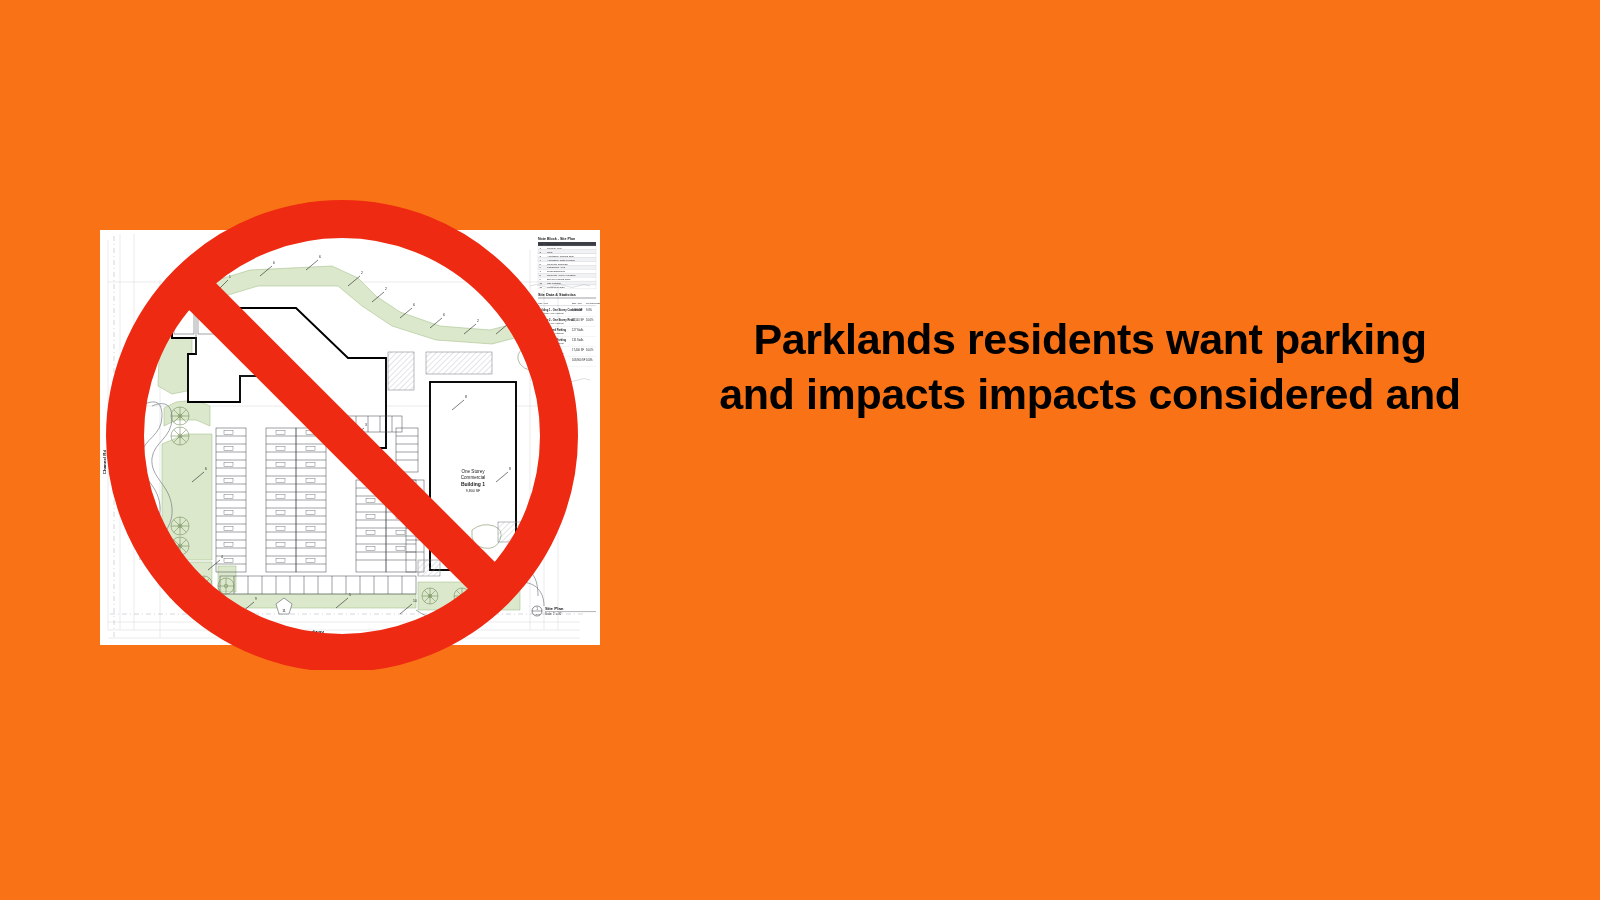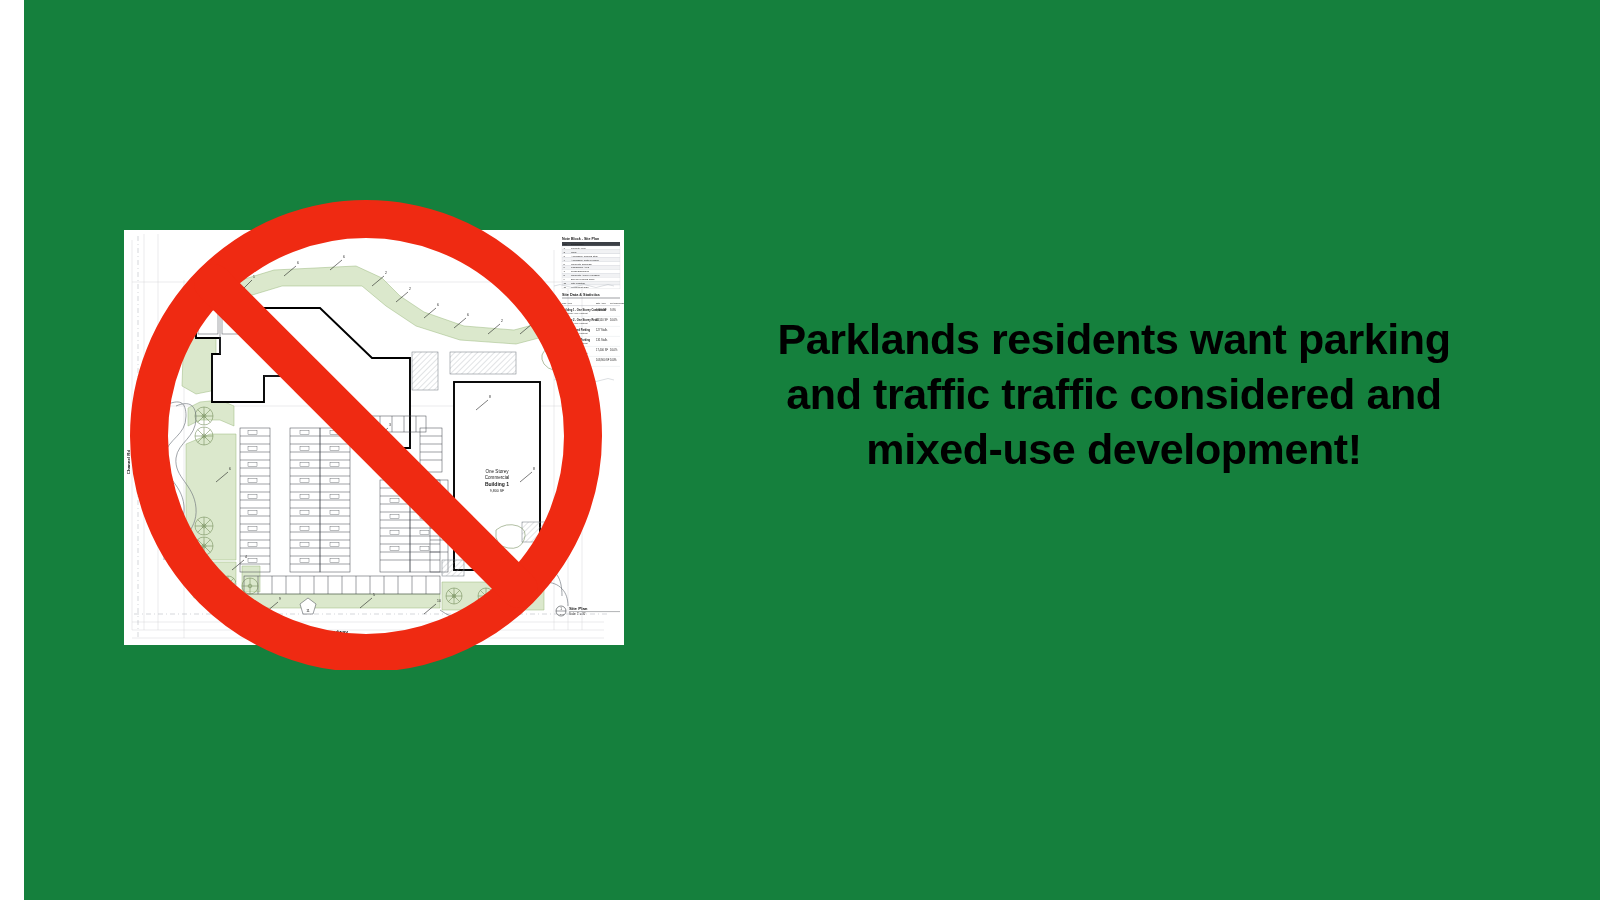--- a/index.html
+++ b/index.html
@@ -12,22 +12,21 @@
     width: 1600px;
     height: 900px;
     overflow: hidden;
     font-family: "Liberation Sans", sans-serif;
     position: relative;
   }
 
   #slide {
     position: absolute;
     inset: 0;
-    background: #15803d;
-    margin-left: 24px;
+    background: #f97316;
   }
 
   
   #graphic-block {
     position: absolute;
     left: 100px;
     top: 200px;
     width: 500px;
     height: 470px;
   }
@@ -566,17 +565,16 @@
         <g id="prohibition-shape" fill="none" stroke="#ef2a12" stroke-width="38" stroke-linecap="round">
           <circle cx="238" cy="236" r="217"></circle>
           <line x1="85" y1="83" x2="391" y2="389"></line>
         </g>
       </svg>
     </div>
   </div>
 
   <div id="headline">
     <span class="ln">Parklands residents want parking</span>
-    <span class="ln">and traffic traffic considered and</span>
-    <span class="ln">mixed-use development!</span>
+    <span class="ln">and impacts impacts considered and</span>
   </div>
 
 </div>
 
 </body></html>

